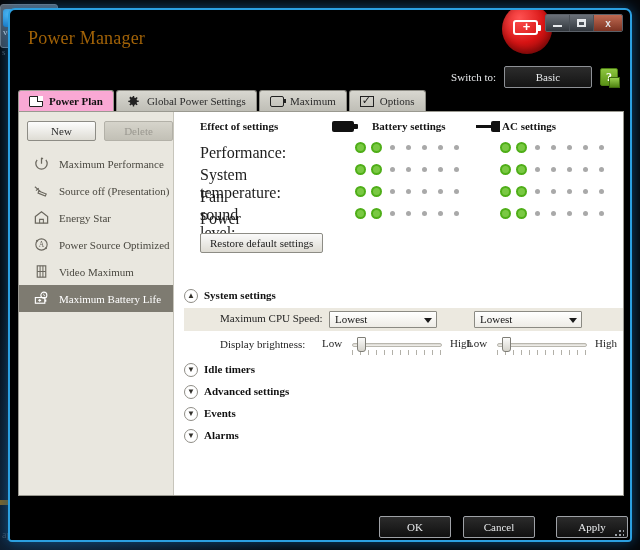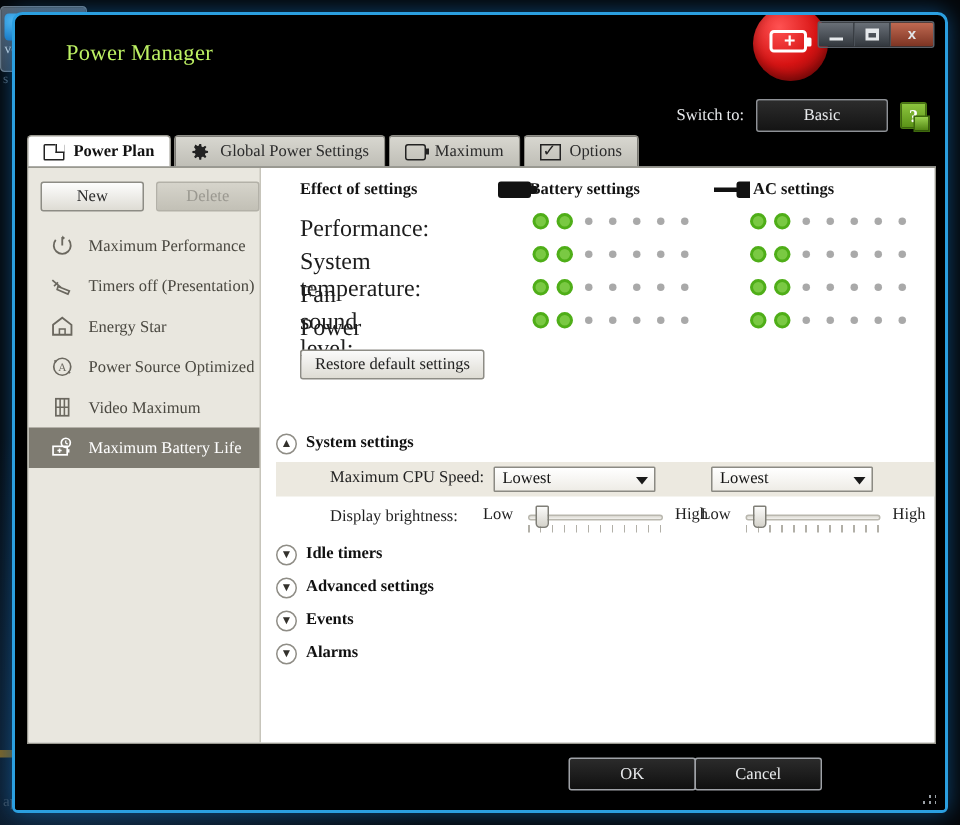--- a/index.html
+++ b/index.html
@@ -55,23 +55,22 @@
     position:absolute; left:8px; top:8px; width:624px; height:534px;
     background:#000;
     border:2px solid #2b9fe0;
     border-radius:7px 7px 4px 4px;
     box-shadow:0 0 14px rgba(20,120,200,.55);
     overflow:hidden;
   }
   #titlebar { position:relative; height:84px; }
   #title {
     position:absolute; left:18px; top:18px;
-    color:#bef264; font-size:15px; letter-spacing:.2px;
-    font-family:"Liberation Serif", serif;
-    margin-left:16px;
+    color:#a16207; font-size:18px; letter-spacing:.2px;
+    font-family:"Liberation Serif", serif;
   }
 
   
   #badge {
     position:absolute; left:492px; top:-6px; width:50px; height:50px;
     border-radius:50%;
     background:radial-gradient(circle at 35% 28%, #ff5252 0%, #d81414 52%, #7d0505 100%);
     box-shadow:0 2px 6px rgba(0,0,0,.8), inset 0 -3px 8px rgba(0,0,0,.35);
   }
   #badge .batt {
@@ -131,21 +130,21 @@
   #tabs { position:absolute; left:8px; top:80px; display:flex; align-items:flex-end; height:21px; }
   .tab {
     height:21px; display:flex; align-items:center; gap:6px;
     padding:0 10px; font-size:11px; color:#2b2b2b;
     background:linear-gradient(180deg,#d8d7d0,#bfbeb6);
     border:1px solid #8e8d86; border-bottom:none;
     border-radius:3px 3px 0 0; margin-right:2px;
     font-family:"Liberation Serif", serif;
   }
   .tab.active {
-    background:#ffffff; color:#111; border-color:#9a9990;
+    background:#f9a8d4; color:#111; border-color:#9a9990;
     font-weight:bold;
   }
   .tab .ti { width:14px; height:11px; position:relative; }
   .ico-page { border:1.5px solid #222; border-radius:1px; background:#fff; }
   .ico-page:after{ content:""; position:absolute; right:-1px; top:-1px; width:5px; height:5px;
       background:#fff; border-left:1.5px solid #222; border-bottom:1.5px solid #222;
       transform:rotate(0deg);}
   .ico-batt { width:14px; height:9px; border:1.5px solid #222; border-radius:2px; margin-top:1px;}
   .ico-batt:after{ content:""; position:absolute; right:-3px; top:2px; width:2px; height:4px; background:#222;}
   .ico-check { width:11px; height:11px; border:1.5px solid #222; }
@@ -180,21 +179,21 @@
   .pi-ico svg { display:block; }
 
   
   #rightpane { flex:1; position:relative; background:#fff;text-decoration:underline; }
   #settings-head {
     position:absolute; left:26px; top:6px; right:10px; height:18px;
   }
   .hdr-lbl { position:absolute; font-size:11px; font-weight:bold; color:#141414;
              font-family:"Liberation Serif", serif; }
   #hdr-effect { left:0; top:2px; }
-  #hdr-batt   { left:153px; top:2px; }
+  #hdr-batt   { left:172px; top:2px; }
   #hdr-ac     { left:302px; top:2px; }
   .hdr-ico { position:absolute; top:3px; }
   #ico-batt-hd { left:132px; width:22px; height:11px; background:#111; border-radius:2px; }
   #ico-batt-hd:after{ content:""; position:absolute; right:-4px; top:3px; width:4px; height:5px;
       background:#111; border-radius:0 1px 1px 0;}
   #ico-ac-hd { left:276px; width:24px; height:11px; }
   #ico-ac-hd .plug { position:absolute; right:0; top:0; width:9px; height:11px; background:#111; border-radius:2px 0 0 2px;}
   #ico-ac-hd .cord { position:absolute; left:0; top:4px; width:17px; height:3px; background:#111;}
 
   .effrow { position:absolute; left:26px; height:20px; }
@@ -270,21 +269,21 @@
   }
   .sl-thumb {
     position:absolute; left:31px; top:3px; width:9px; height:15px;
     background:linear-gradient(180deg,#fbfbfa,#d5d3cb);
     border:1px solid #7f7e77; border-radius:1px 1px 3px 3px;
   }
 
   
   #footer { position:absolute; left:0; top:487px; width:100%; height:45px; background:#000; }
   .fbtn {
-    position:absolute; top:8px; width:85px; height:22px;
+    position:absolute; top:19px; width:72px; height:22px;
     display:flex; align-items:center; justify-content:center;
     font-size:11px; color:#e8eaec;
     background:linear-gradient(180deg,#2b2b2b,#101010);
     border:1px solid #9fa2a7; border-radius:2px;
     font-family:"Liberation Serif", serif;
   }
   #btn-ok { left:369px; }
   #btn-cancel { left:453px; }
   #btn-apply { left:546px; }
   #grip {
@@ -384,21 +383,21 @@
         </div>
 
         <div class="planitem">
           <span class="pi-ico">
             <svg width="17" height="17" viewBox="0 0 18 18">
                 <path d="M6 9.5l8 3.2-1 2.2-7.6-3.2z" stroke="#6b685f" stroke-width="1.2" fill="none"></path>
                 <path d="M2 5l6 5.2" stroke="#6b685f" stroke-width="1.2"></path>
                 <path d="M3.2 9.2L6 6.6" stroke="#6b685f" stroke-width="1.2"></path>
               </svg>
           </span>
-          <span>Timers off (Presentation)</span>
+          <span>Source off (Presentation)</span>
         </div>
 
         <div class="planitem">
           <span class="pi-ico">
             <svg width="17" height="17" viewBox="0 0 18 18">
                 <path d="M2.5 8L9 3l6.5 5v7h-13z" stroke="#6b685f" stroke-width="1.3" fill="none"></path>
                 <path d="M7 15v-4h4v4" stroke="#6b685f" stroke-width="1.1" fill="none"></path>
               </svg>
           </span>
           <span>Energy Star</span>
@@ -592,16 +591,17 @@
         <span class="chev">▼</span>
         <span class="sec-lbl">Alarms</span>
       </div>
 
     </div>
   </div>
 
   <div id="footer">
     <div class="fbtn" id="btn-ok">OK</div>
     <div class="fbtn" id="btn-cancel">Cancel</div>
+    <div class="fbtn" id="btn-apply">Apply</div>
     <div id="grip"></div>
   </div>
 
 </div>
 
 </body></html>

